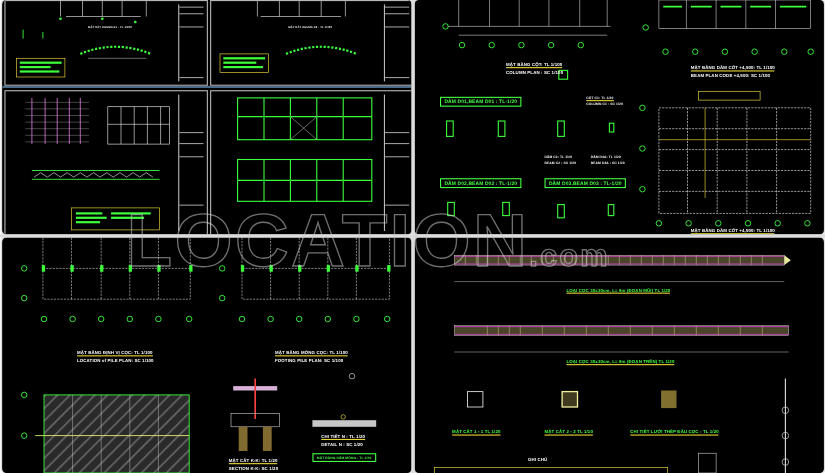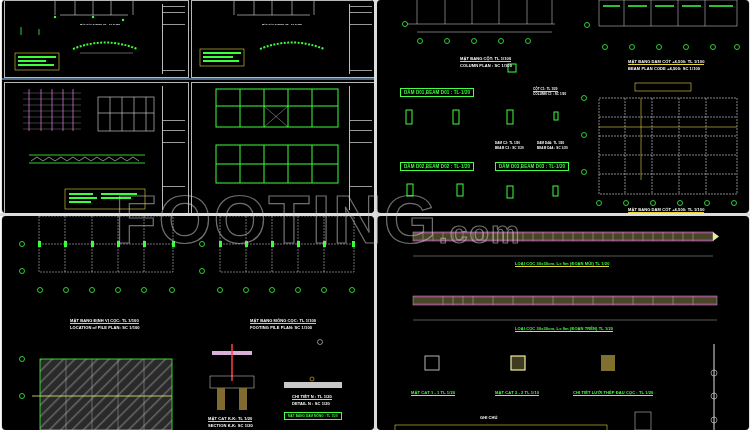--- a/index.html
+++ b/index.html
@@ -8,21 +8,21 @@
   .sheet{position:absolute;background:#000;border:1px solid #b8b8b8;}
   .tb{position:absolute;right:3px;top:3px;bottom:3px;width:22px;border-left:1px solid #bbb;}
   .tb .row{position:absolute;left:0;right:0;border-top:1px solid #999;}
   svg{position:absolute;left:0;top:0;}
   .lbl{position:absolute;font-size:4px;color:#fff;white-space:nowrap;font-weight:bold;letter-spacing:0.1px;}
   .lbl.u{border-bottom:1px solid #e8d53a;}
   .lbl.g{color:#44ff44;}
   .lbl.gb{color:#44ff44;border:1px solid #44ff44;padding:1px 3px;font-size:4.5px;}
   .watermark{position:absolute;left:115px;top:180px;font-size:68px;font-weight:bold;color:transparent;
     -webkit-text-stroke:1.2px rgba(200,200,200,0.55);letter-spacing:2px;font-family:"Liberation Sans",sans-serif;white-space:nowrap;}
-  .watermark .dom{font-size:32px;}
+  .watermark .dom{font-size:28px;}
   .divh{position:absolute;height:3px;background:#ddd;}
   .divv{position:absolute;width:3px;background:#ddd;}
 </style>
 </head>
 <body>
 
 <div class="panel" style="left:2px;top:0;width:372px;height:213px;">
 
   <div class="sheet" style="left:2px;top:0;width:183px;height:76px;">
     <svg width="183" height="76">
@@ -434,13 +434,13 @@
   <span class="lbl g u" style="left:138px;top:110px;">LOẠI CỌC 30x30cm, L= 9m (ĐOẠN TRÊN) TL 1/20</span>
   <span class="lbl g u" style="left:34px;top:174px;">MẶT CẮT 1 - 1 TL 1/20</span>
   <span class="lbl g u" style="left:118px;top:174px;">MẶT CẮT 2 - 2 TL 1/10</span>
   <span class="lbl g u" style="left:196px;top:174px;">CHI TIẾT LƯỚI THÉP ĐẦU CỌC : TL 1/20</span>
   <span class="lbl" style="left:103px;top:199px;">GHI CHÚ</span>
 </div>
 
 <div class="divh" style="left:0;top:213px;width:750px;"></div>
 <div class="divv" style="left:374px;top:0;height:430px;"></div>
 
-<div class="watermark"><span>FOOTING</span><span class="dom">.com</span></div>
+<div class="watermark"><span>LOCATION</span><span class="dom">.com</span></div>
 
 </body></html>

